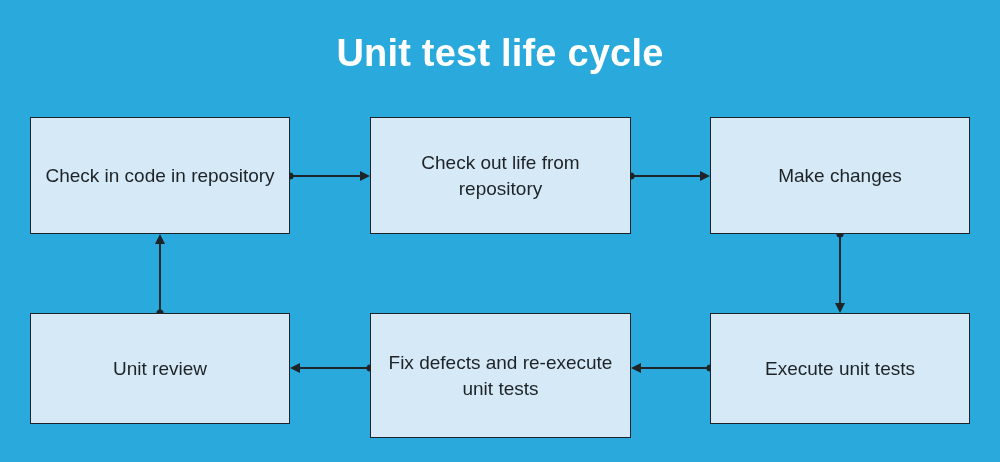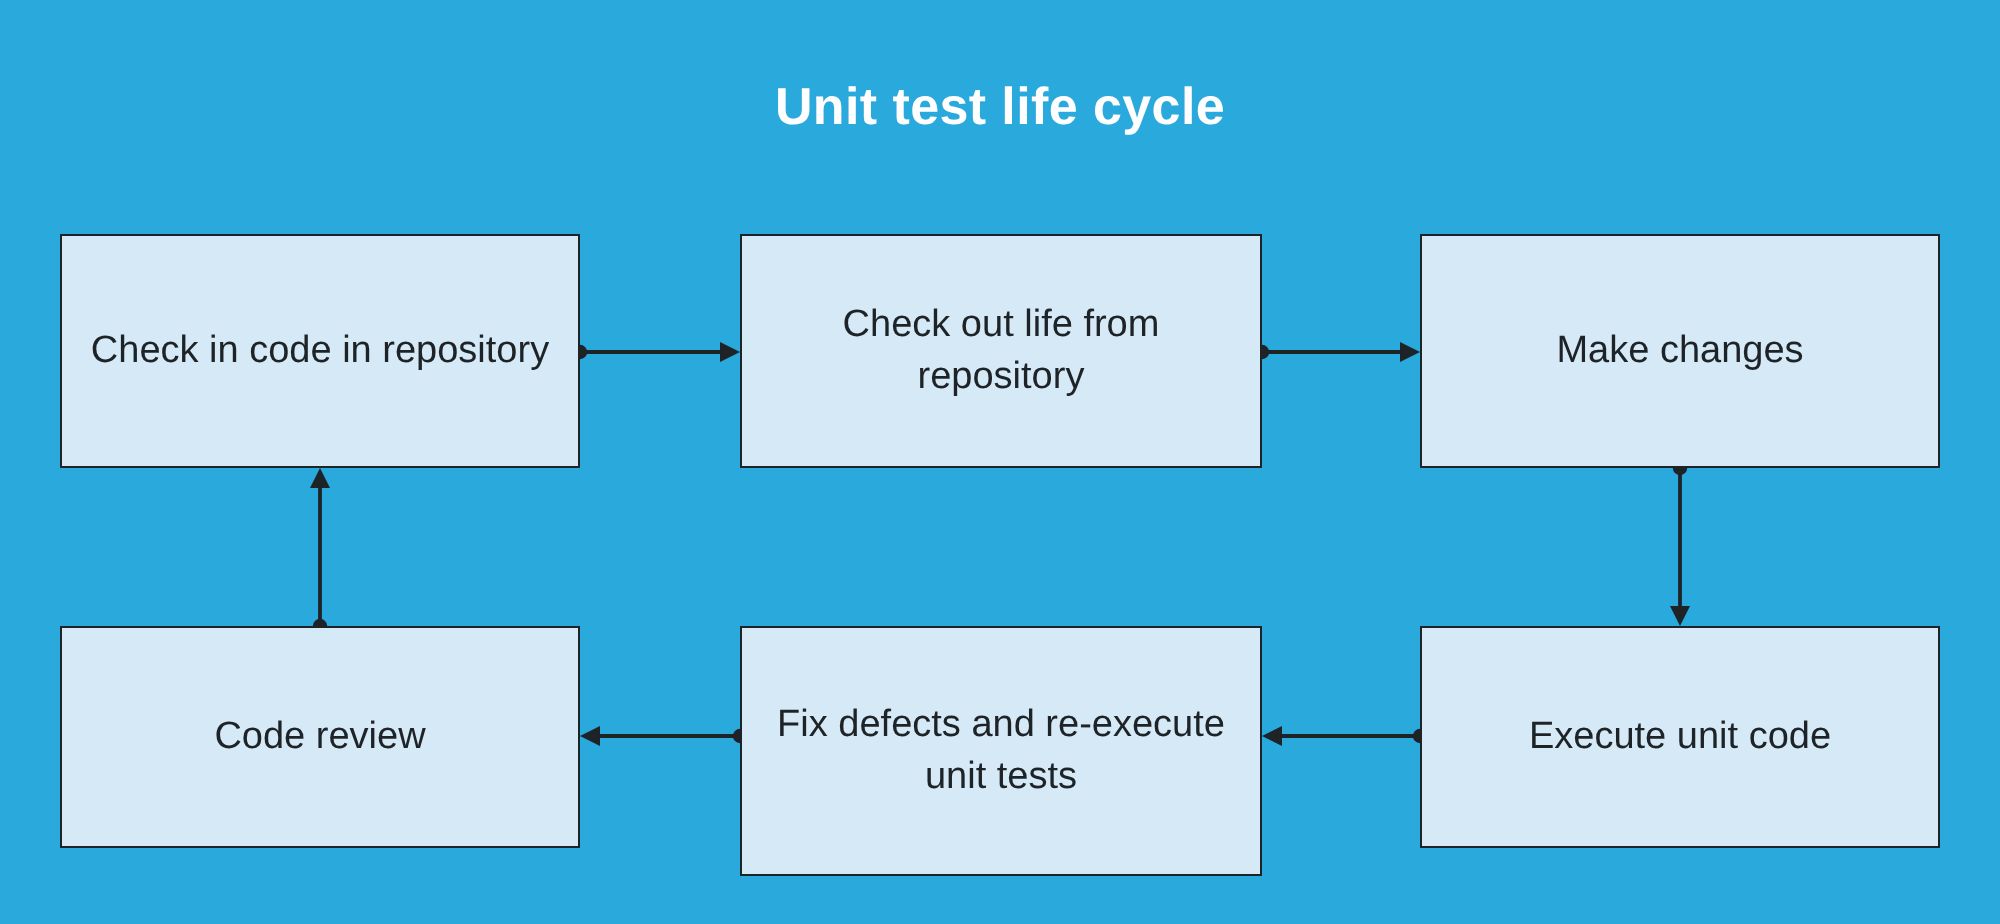--- a/index.html
+++ b/index.html
@@ -20,21 +20,21 @@
     background: #29a9dc;
     overflow: hidden;
   }
   #diagram-title {
     position: absolute;
     left: 0;
     top: 33px;
     width: 1000px;
     text-align: center;
     color: #ffffff;
-    font-size: 26px;
+    font-size: 38px;
     font-weight: bold;
     letter-spacing: 0.2px;
     line-height: 40px;
     white-space: nowrap;
   }
   .node {
     position: absolute;
     box-sizing: border-box;
     background: #d6e9f6;
     border: 1.4px solid #1d2327;
@@ -125,24 +125,24 @@
 
   <div class="node" style="left:370px; top:117px; width:261px; height:117px;">
     <span class="node-label">Check out life from repository</span>
   </div>
 
   <div class="node" style="left:710px; top:117px; width:260px; height:117px;">
     <span class="node-label">Make changes</span>
   </div>
 
   <div class="node" style="left:710px; top:313px; width:260px; height:111px;">
-    <span class="node-label">Execute unit code</span>
+    <span class="node-label">Execute unit tests</span>
   </div>
 
   <div class="node" style="left:370px; top:313px; width:261px; height:125px;">
     <span class="node-label">Fix defects and re-execute unit tests</span>
   </div>
 
   <div class="node" style="left:30px; top:313px; width:260px; height:111px;">
-    <span class="node-label">Code review</span>
+    <span class="node-label">Unit review</span>
   </div>
 
 </div>
 
 </body></html>

